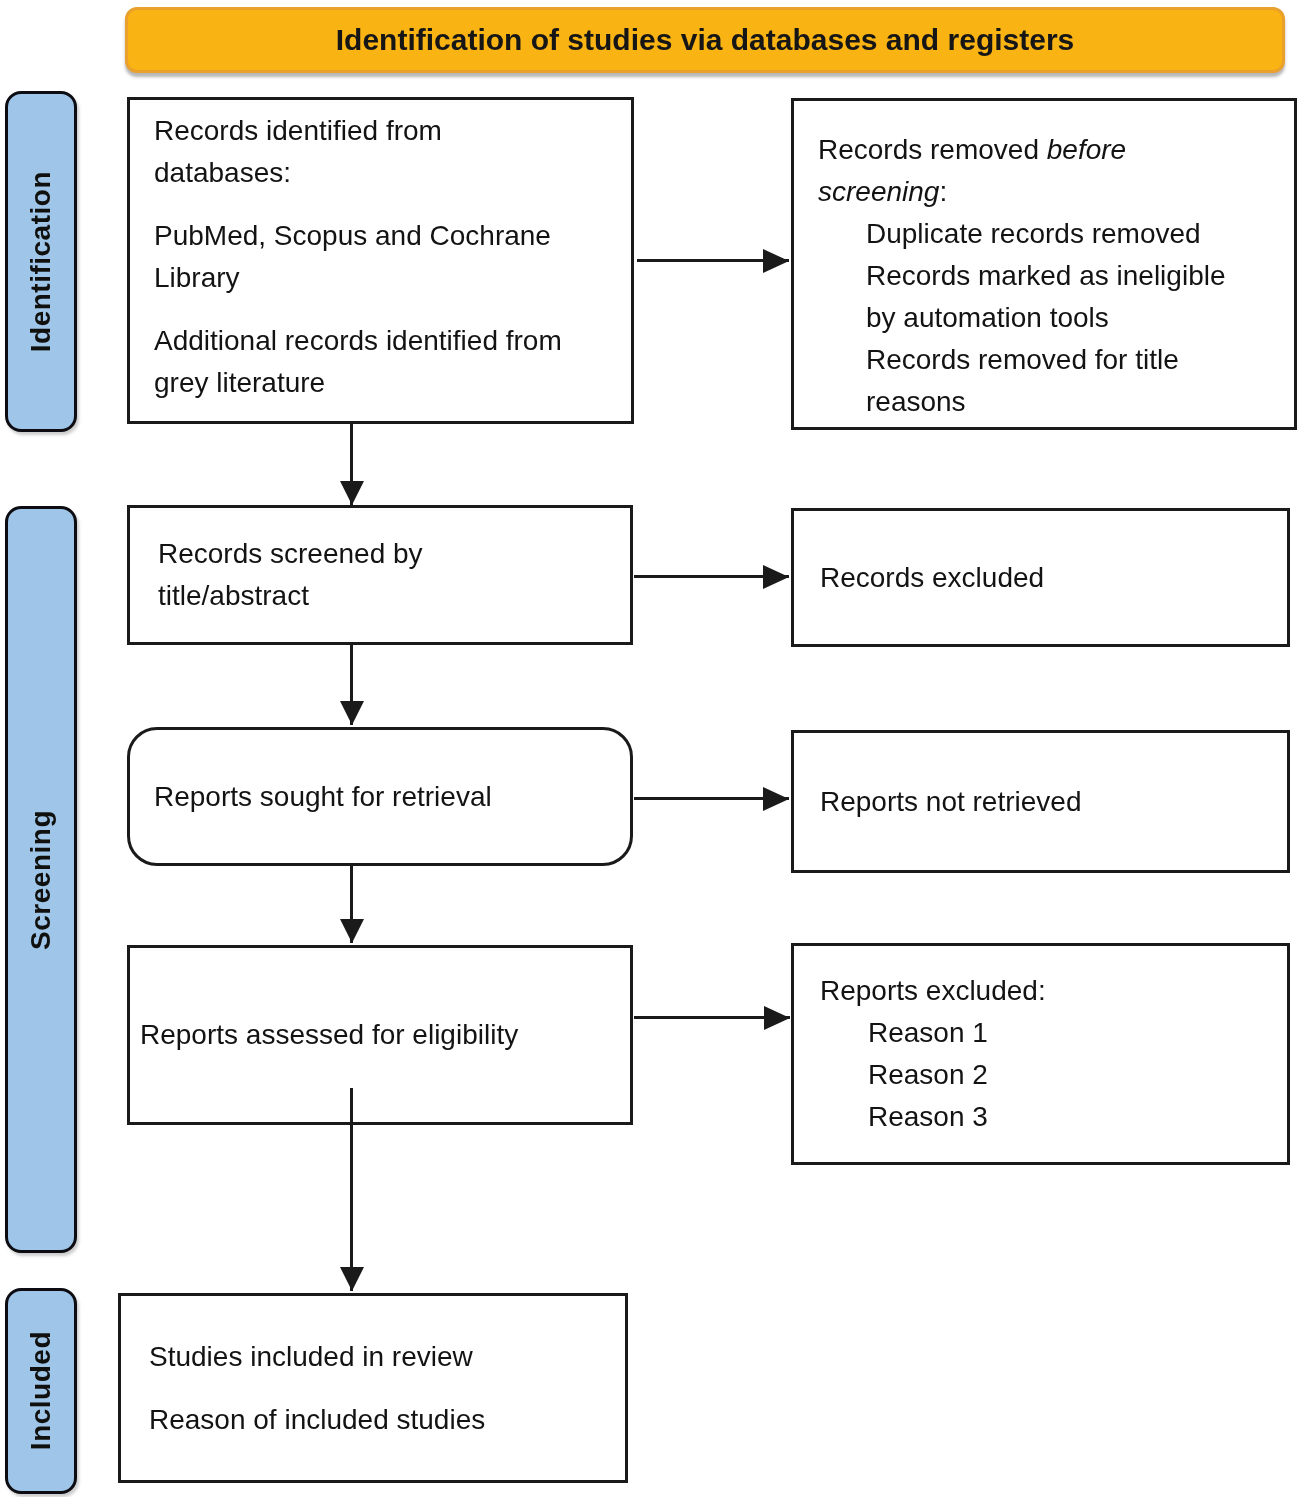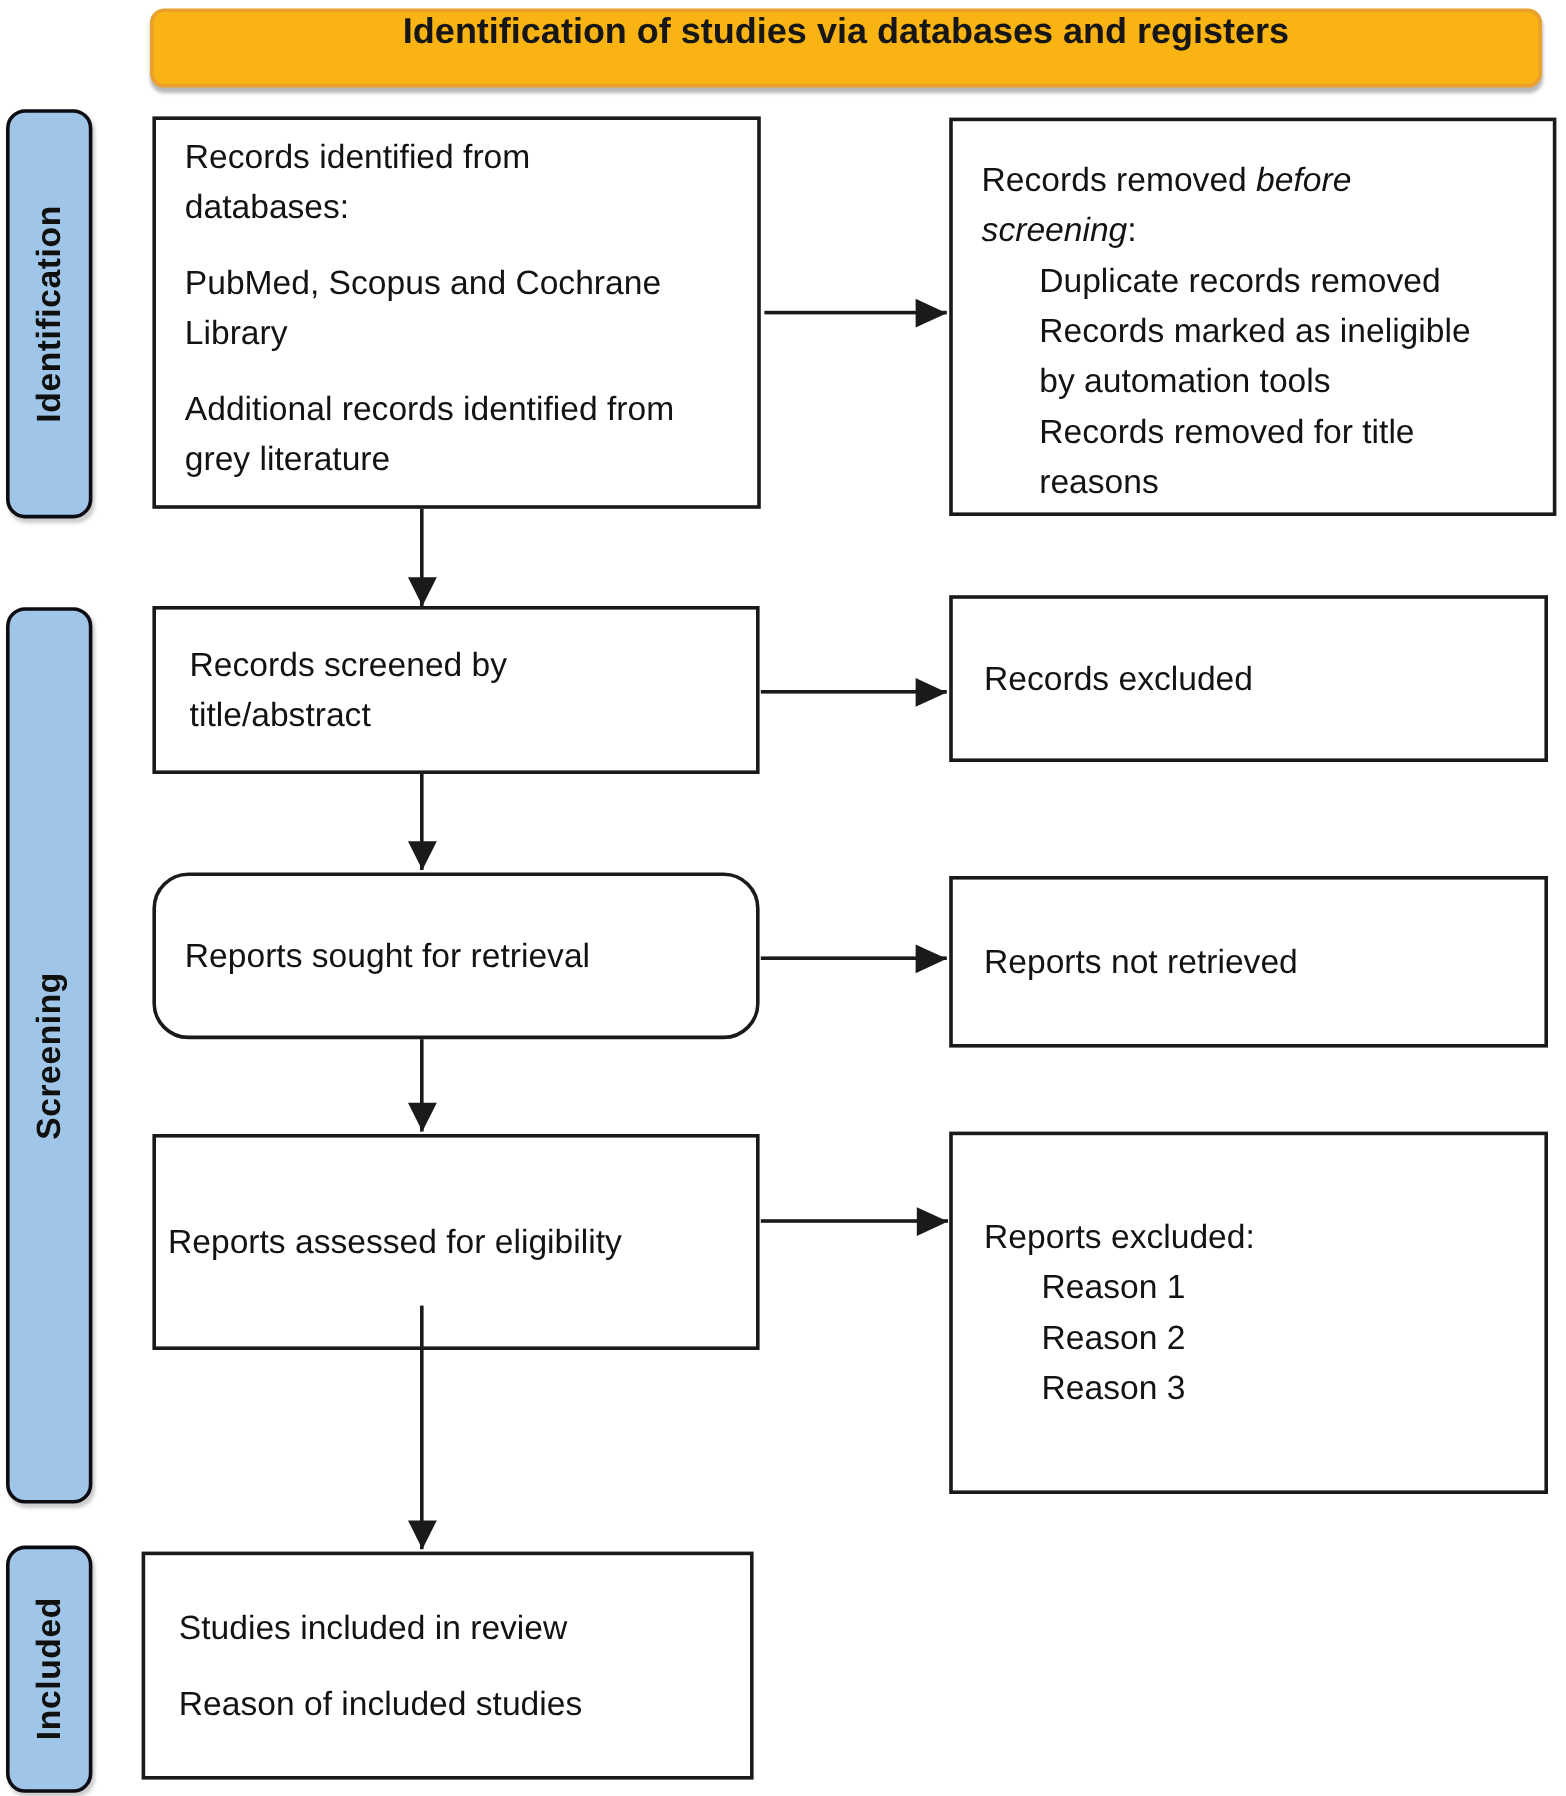--- a/index.html
+++ b/index.html
@@ -7,21 +7,21 @@
   body { font-family:"Liberation Sans","DejaVu Sans",sans-serif; color:#141414; }
 
   .canvas { position:relative; width:1305px; height:1497px; background:#ffffff; overflow:hidden; }
 
   
   .banner {
     position:absolute; left:125px; top:7px; width:1160px; height:66px;
     background:var(--header_fill,#F9B313);
     border:3px solid var(--header_border,#E9A02C);
     border-radius:12px;
-    display:flex; justify-content:center;
+    display:flex; align-items:center; justify-content:center;
     font-size:30px; font-weight:bold; color:#161616;
     box-shadow:0 4px 3px rgba(95,95,95,0.45);
   }
 
   
   .stage {
     position:absolute; left:5px; width:72px;
     background:var(--sidebar_fill,#9FC5E8);
     border:3px solid #0c0c12;
     border-radius:16px;
@@ -42,25 +42,25 @@
     position:absolute; background:#ffffff;
     border:3px solid var(--line,#1A1A1A);
     font-size:28px; line-height:42px; color:#131313;
   }
   .pre { white-space:pre-line; }
   .vcenter { display:flex; flex-direction:column; justify-content:center; }
 
   .box-identified      { left:127px; top:97px;  width:507px; height:327px; padding:10px 18px 0 24px; }
   .box-removed         { left:791px; top:98px;  width:506px; height:332px; padding:28px 18px 0 24px; }
   .box-screened        { left:127px; top:505px; width:506px; height:140px; padding-left:28px; }
-  .box-rec-excluded    { left:791px; top:496px; width:499px; height:139px; padding-left:26px; }
+  .box-rec-excluded    { left:791px; top:508px; width:499px; height:139px; padding-left:26px; }
   .box-sought          { left:127px; top:727px; width:506px; height:139px; padding-left:24px;border-radius:30px; }
   .box-not-retrieved   { left:791px; top:730px; width:499px; height:143px; padding-left:26px; }
   .box-assessed        { left:127px; top:945px; width:506px; height:180px; padding-left:10px; }
-  .box-rep-excluded    { left:791px; top:943px; width:499px; height:302px; padding-left:26px; }
+  .box-rep-excluded    { left:791px; top:943px; width:499px; height:222px; padding-left:26px; }
   .box-included        { left:118px; top:1293px; width:510px; height:190px; padding-left:28px; }
 
   .para-gap { margin-top:21px; }
   .indent   { padding-left:48px; }
 
   
   .arrow-v { position:absolute; width:3px; background:var(--line,#1A1A1A); }
   .arrow-v::after {
     content:""; position:absolute; bottom:0; left:50%; transform:translateX(-50%);
     width:0; height:0;

